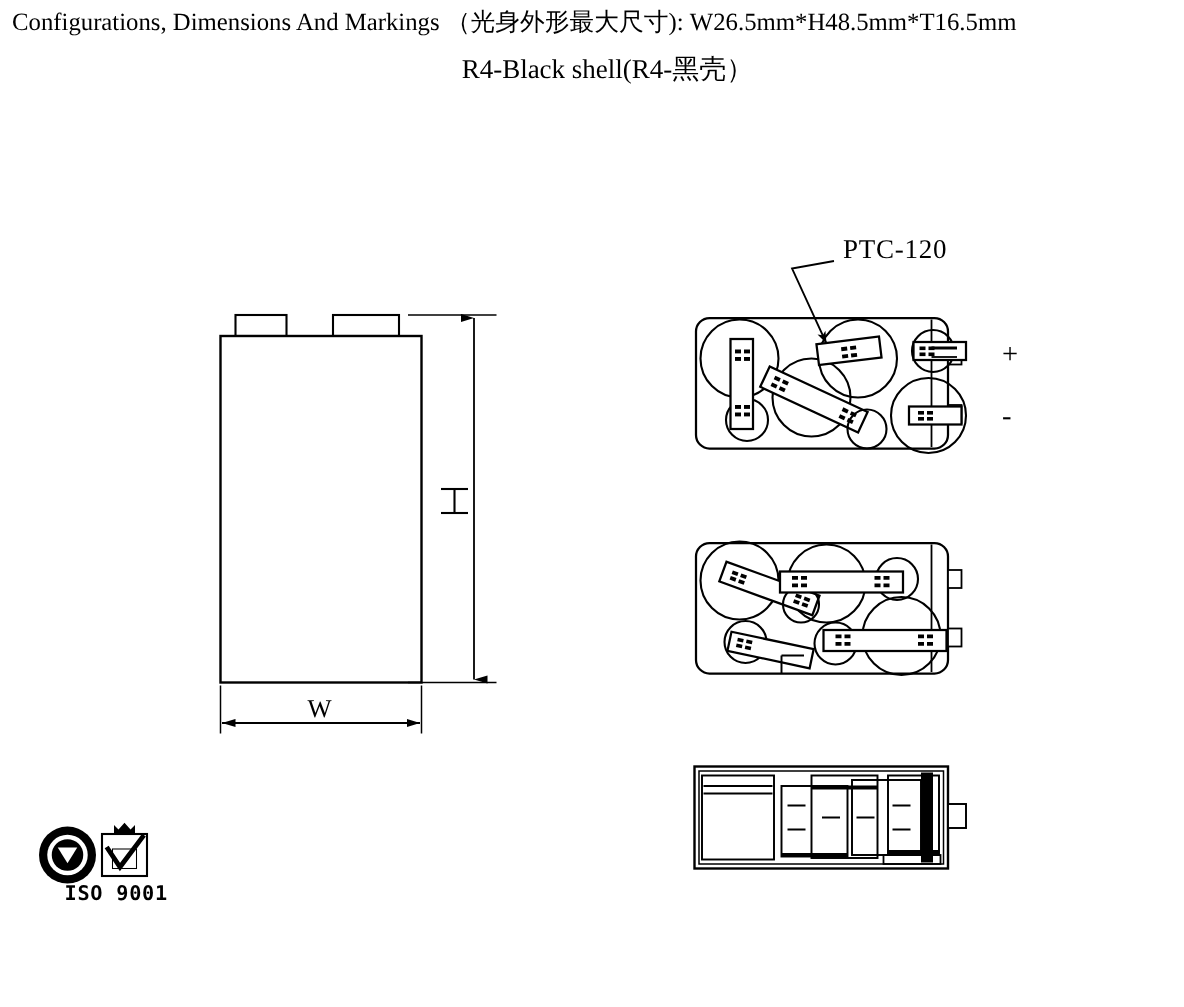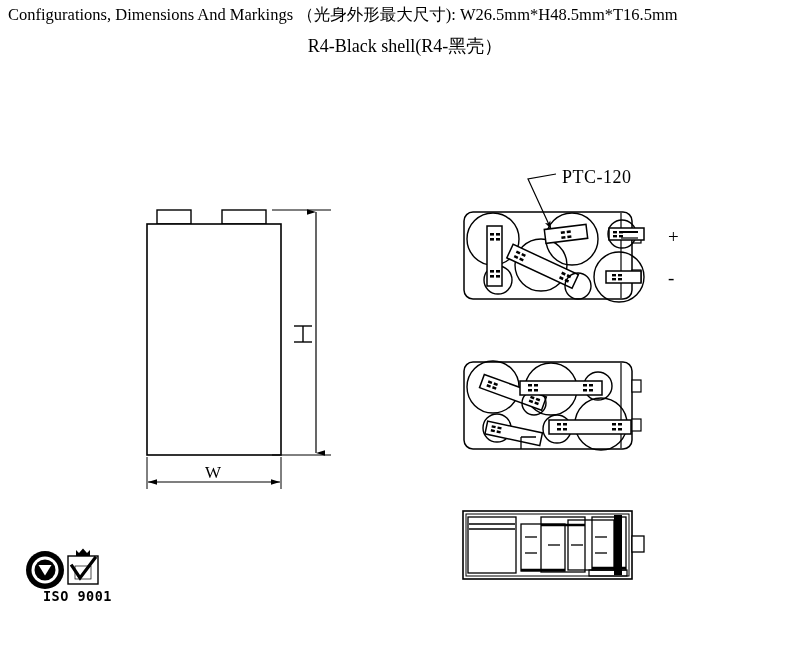--- a/index.html
+++ b/index.html
@@ -69,21 +69,21 @@
   }
 
   
   .anno {
     position: absolute;
     font-family: "Liberation Serif", "DejaVu Serif", serif;
     white-space: nowrap;
   }
   #label-ptc {
     left: 562px;
-    top: 167px;
+    top: 156px;
     font-size: 18px;
     letter-spacing: 0.5px;
   }
   #label-plus {
     left: 668px;
     top: 226px;
     font-size: 19px;
   }
   #label-minus {
     left: 668px;

